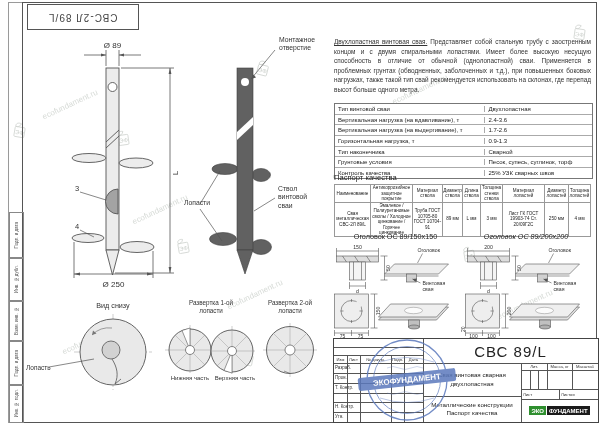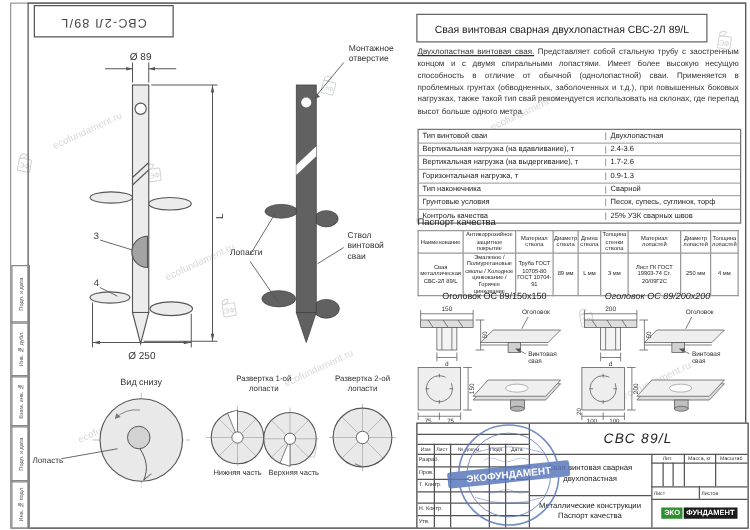--- a/index.html
+++ b/index.html
@@ -29,21 +29,21 @@
   .pq-table{position:absolute;left:334px;top:184px;width:257px;border-collapse:collapse;table-layout:fixed;font-size:4.6px;color:#222;text-align:center;z-index:3;background:#fff;}
   .pq-table th,.pq-table td{border:1px solid #999;font-weight:normal;padding:0;line-height:1.2;vertical-align:middle;overflow:hidden;}
   .pq-table th{height:15px;}
   .pq-table td{height:27px;}
   .cap-head{position:absolute;font-size:7.2px;color:#222;text-align:center;z-index:3;white-space:nowrap;}
   
   .tb{position:absolute;left:333px;top:338px;width:264px;height:83px;border:1.5px solid #444;z-index:3;background:#fff;}
   .tb .vl,.tb .hl{position:absolute;background:#555;}
   .tb .cell{position:absolute;font-size:4.2px;color:#333;display:flex;align-items:center;justify-content:center;overflow:hidden;}
   .tb .rowlabel{position:absolute;font-size:4.5px;color:#333;padding-left:1px;}
-  .tb-code{position:absolute;left:89px;top:0;width:175px;height:24px;display:flex;align-items:center;justify-content:center;font-size:11px;letter-spacing:1px;color:#222;font-style:italic;}
+  .tb-code{position:absolute;left:89px;top:0;width:175px;height:24px;display:flex;align-items:center;justify-content:center;font-size:15px;letter-spacing:1px;color:#222;}
   .tb-name{position:absolute;left:89px;top:24px;width:98px;height:33px;display:flex;flex-direction:column;align-items:center;justify-content:center;font-size:6.2px;line-height:1.3;color:#222;text-align:center;}
   .tb-dept{position:absolute;left:89px;top:57px;width:98px;height:26px;display:flex;flex-direction:column;align-items:center;justify-content:center;font-size:6.2px;line-height:1.3;color:#222;text-align:center;}
   .logo{position:absolute;left:187px;top:60px;width:77px;height:23px;display:flex;align-items:center;justify-content:center;gap:1px;}
   .logo-eco{background:#2f8f2f;color:#fff;font-size:6px;font-weight:bold;padding:1.5px 2px;}
   .logo-fund{background:#1b1b1b;color:#fff;font-size:6px;font-weight:bold;padding:1.5px 2px;}
   .stamp{position:absolute;left:352px;top:336px;z-index:5;opacity:.85;}
   svg{overflow:visible;}
   svg text{font-family:"Liberation Sans",sans-serif;}
 </style>
 </head>
@@ -298,21 +298,20 @@
     <div>Монтажное</div>
       <div>отверстие</div>
   </div>
   <div class="abs" style="left:184px;top:199px;font-size:6.8px;color:#333;z-index:3;">Лопасти</div>
   <div class="abs" style="left:278px;top:185px;font-size:6.8px;line-height:1.25;color:#333;z-index:3;">
     <div>Ствол</div>
       <div>винтовой</div>
       <div>сваи</div>
   </div>
 
-  <div class="title-box">Свая винтовая сварная двухлопастная СВС-2Л 89/L</div>
 
   <div class="desc">
     <span class="lead">Двухлопастная винтовая свая.</span><span> Представляет собой стальную трубу с заостренным концом и с двумя спиральными лопастями. Имеет более высокую несущую способность в отличие от обычной (однолопастной) сваи. Применяется в проблемных грунтах (обводненных, заболоченных и т.д.), при повышенных боковых нагрузках, также такой тип свай рекомендуется использовать на склонах, где перепад высот больше одного метра.</span>
   </div>
 
   <div class="spec">
     <div class="spec-row">
         <div class="spec-label">Тип винтовой сваи</div>
         <div class="spec-value">Двухлопастная</div>
       </div>

